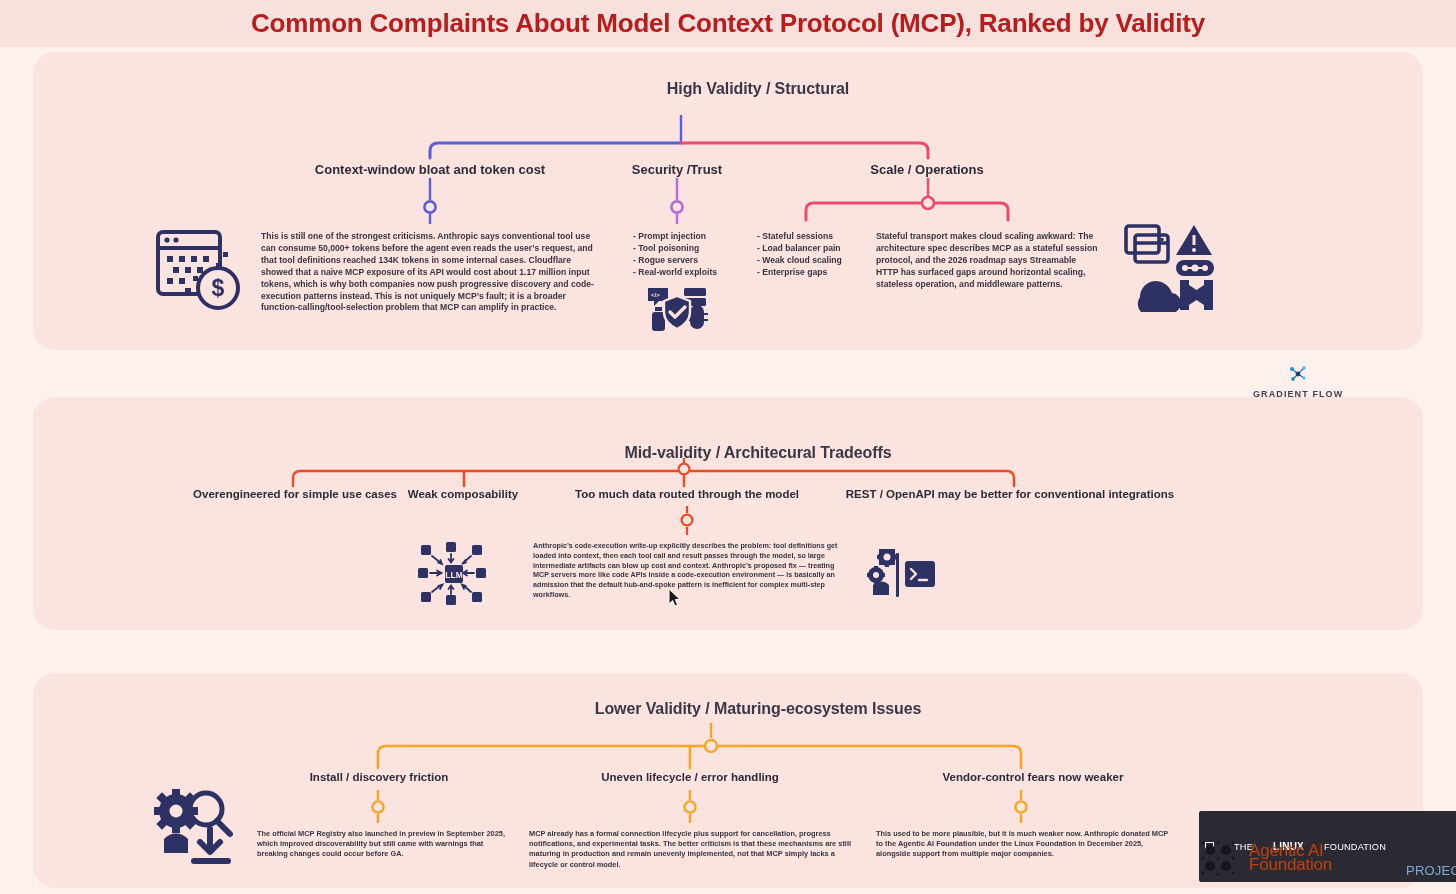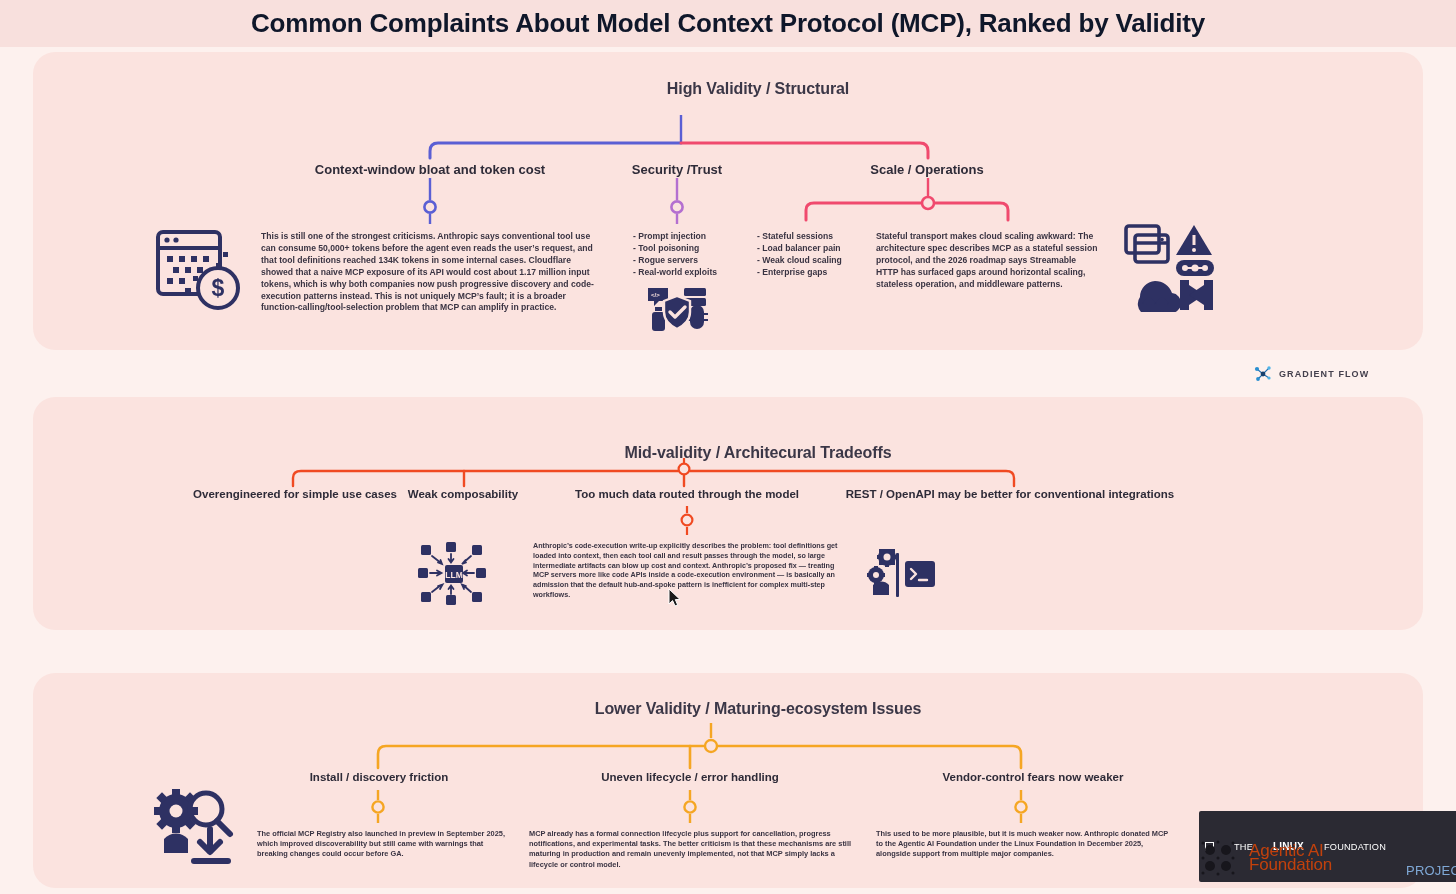--- a/index.html
+++ b/index.html
@@ -14,21 +14,21 @@
   .title-bar{
     position:absolute;left:0;top:0;width:1456px;height:47px;
     background:#f8e0dd;
     display:flex;align-items:center;justify-content:center;
   }
   .title-bar h1{
     margin:0;
     font-size:26px;
     font-weight:bold;
     letter-spacing:-0.2px;
-    color:#0f172a;
+    color:#b91c1c;
     font-family:"Liberation Sans", sans-serif;
   }
 
   .panel{
     position:absolute;
     background:#fbe3df;
     border-radius:22px;
   }
   #panel-high{left:33px;top:52px;width:1390px;height:298px;}
   #panel-mid{left:33px;top:397px;width:1390px;height:233px;}
@@ -65,21 +65,21 @@
     position:absolute;
     font-size:8.6px;line-height:11.9px;font-weight:bold;color:#3a3443;
     white-space:nowrap;
   }
 
   svg.overlay{position:absolute;left:0;top:0;width:1456px;height:894px;pointer-events:none;}
 
   .icon-box{position:absolute;}
 
   .gf-logo{
-    position:absolute;display:flex;align-items:center;gap:6px;
+    position:absolute;display:flex;align-items:center;gap:6px;flex-direction:column;
   }
   .gf-logo span{
     font-size:9px;font-weight:bold;letter-spacing:1.1px;color:#44404d;
   }
 
   .lf-badge{
     position:absolute;
     background:#2b2a33;
     border-radius:2px;
     padding:4px 7px 4px 6px;

